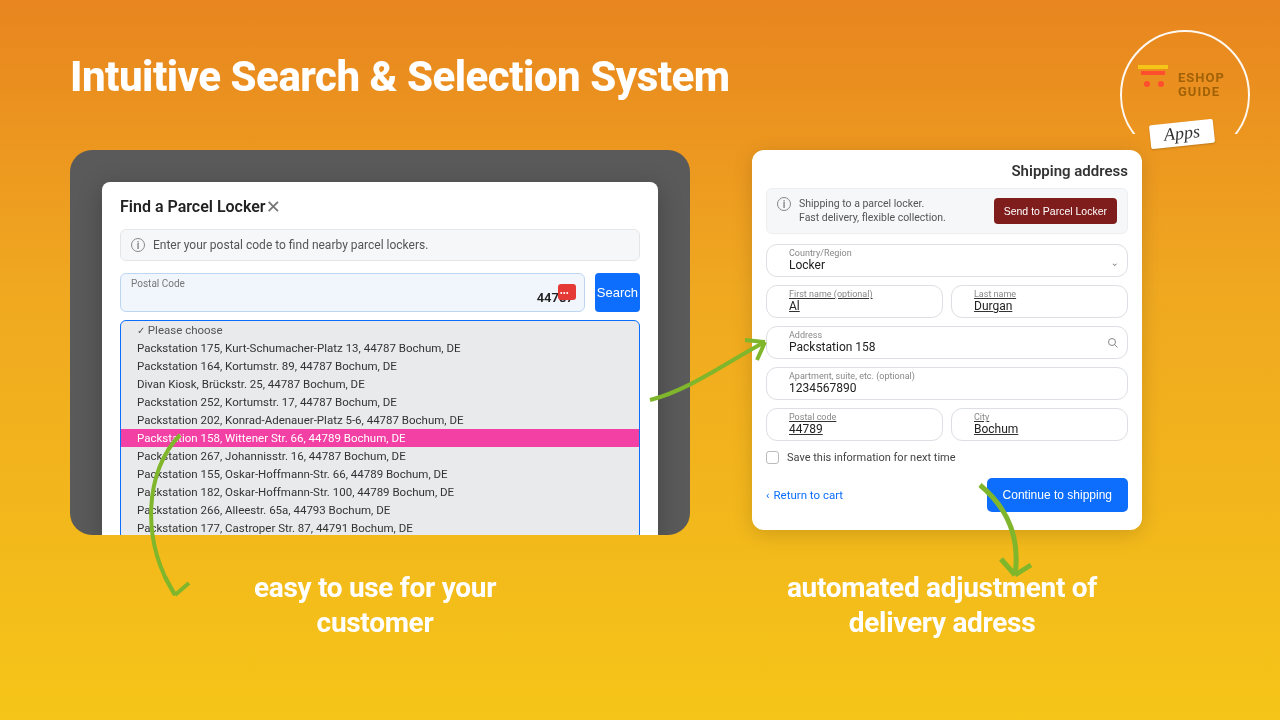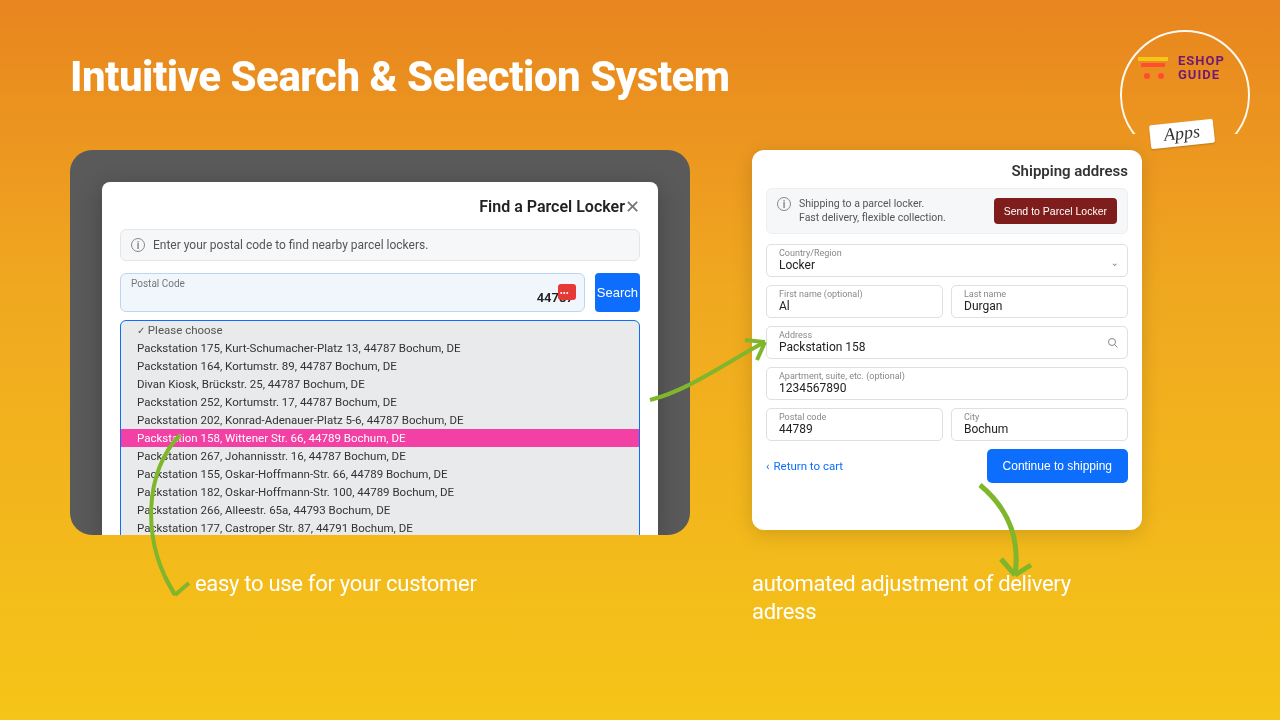--- a/index.html
+++ b/index.html
@@ -32,21 +32,21 @@
   }
   .logo-inner {
     position: absolute; top: 24px; left: 18px;
     display: flex; align-items: center; gap: 6px;
   }
   .cart-icon { width: 34px; height: 26px; position: relative; }
   .cart-body { width: 30px; height: 4px; background: #f5c518; position: absolute; top:2px; }
   .cart-line2 { width: 24px; height: 4px; background: #ff4d2e; position: absolute; top:8px; left:3px;}
   .cart-dot { width:6px; height:6px; background:#ff4d2e; border-radius:50%; position:absolute; top:18px; left:6px;}
   .cart-dot2 { width:6px; height:6px; background:#ff4d2e; border-radius:50%; position:absolute; top:18px; left:20px;}
-  .logo-text { color:#701a75; font-size:13px; font-weight:700; line-height:1.05; letter-spacing:1px;}
+  .logo-text { color:#a16207; font-size:13px; font-weight:700; line-height:1.05; letter-spacing:1px;margin-top:17px;}
   .apps-tag {
     position: absolute; top: 92px; left: 30px;
     background: #fff; color:#333; font-style: italic;
     font-family: cursive;
     padding: 1px 14px 2px; border-radius: 2px;
     transform: rotate(-6deg);
     font-size: 18px;
     box-shadow: 0 1px 2px rgba(0,0,0,.2);
   }
 
@@ -62,21 +62,21 @@
   .modal {
     position: absolute;
     top: 32px; left: 32px; right: 32px; bottom: 0;
     background: #fff;
     border-radius: 8px 8px 0 0;
     padding: 14px 18px 0;
     overflow: hidden;
     box-shadow: 0 6px 24px rgba(0,0,0,.25);
   }
   .modal-head {
-    display:flex; justify-content:flex-end; align-items:center;
+    display:flex; justify-content:flex-start; align-items:center;
     margin-bottom: 12px;
   }
   .modal-title { font-size: 16px; font-weight: 600; color:#222; }
   .close-x { font-size: 18px; color:#777; cursor:pointer; }
   .hint-bar {
     background:#f6f7f8; border:1px solid #e3e5e7; border-radius:6px;
     padding:8px 10px; font-size:12px; color:#555;
     display:flex; align-items:center; gap:8px; margin-bottom:12px;
   }
   .info-dot {
@@ -128,40 +128,41 @@
     padding:8px 10px; display:flex; align-items:center; justify-content:space-between;
     margin-bottom:10px;
   }
   .notice-left { display:flex; gap:8px; align-items:flex-start;}
   .notice-text { font-size:10.5px; line-height:1.35; color:#555; }
   .send-btn {
     background:#7f1d1d; color:#fff; border:none; border-radius:4px;
     font-size:10.5px; padding:7px 10px; cursor:pointer; white-space:nowrap;
   }
   .field {
-    border:1px solid #dcdfe3; border-radius:5px;
-    padding:3px 12px 4px; margin-bottom:8px; position:relative;
+    border:1px solid #dcdfe3; border-radius:11px;
+    padding:3px 22px 4px; margin-bottom:8px; position:relative;
     background:#fff;
   }
   .f-label { font-size:9px; color:#888; }
   .f-value { font-size:12px; color:#222; }
   .row2 { display:flex; gap:8px; }
-  .row2 .field { flex:1; }
+  .row2 .field { flex:1;text-decoration:underline; }
   .chev { position:absolute; right:8px; top:12px; font-size:10px; color:#888; }
   .mag { position:absolute; right:8px; top:10px; font-size:12px; color:#888; }
   .save-row { display:flex; align-items:center; gap:8px; font-size:11px; color:#444; margin:2px 0 14px;}
   .cb { width:13px; height:13px; border:1.5px solid #bbb; border-radius:3px; display:inline-block;}
   .foot { display:flex; justify-content:space-between; align-items:center; }
   .ret { color:#0d6efd; font-size:11.5px; display:flex; align-items:center; gap:4px; cursor:pointer;}
   .cont-btn { background:#0d6efd; color:#fff; border:none; border-radius:5px; padding:10px 16px; font-size:12px; cursor:pointer;}
 
   
   .cap {
-    position:absolute; color:#fff; font-size:22px; font-weight:400; line-height:1.25;
+    position:absolute; color:#fff; font-size:28px; font-weight:700; line-height:1.25;
     letter-spacing:-0.3px;
+    text-align:center;
   }
   .cap-left { top:570px; left:195px; width:360px;}
   .cap-right { top:570px; left:752px; width:380px;}
 
   
   svg.overlay { position:absolute; pointer-events:none; }
 </style>
 </head>
 <body>
 
@@ -270,20 +271,24 @@
     <div class="field">
       <div class="f-label">Postal code</div>
       <div class="f-value">44789</div>
     </div>
     <div class="field">
       <div class="f-label">City</div>
       <div class="f-value">Bochum</div>
     </div>
   </div>
 
+  <div class="save-row">
+    <span class="cb"></span>
+    <span>Save this information for next time</span>
+  </div>
 
   <div class="foot">
     <div class="ret">
       <span>‹</span>
       <span>Return to cart</span>
     </div>
     <button class="cont-btn">Continue to shipping</button>
   </div>
 </div>
 

